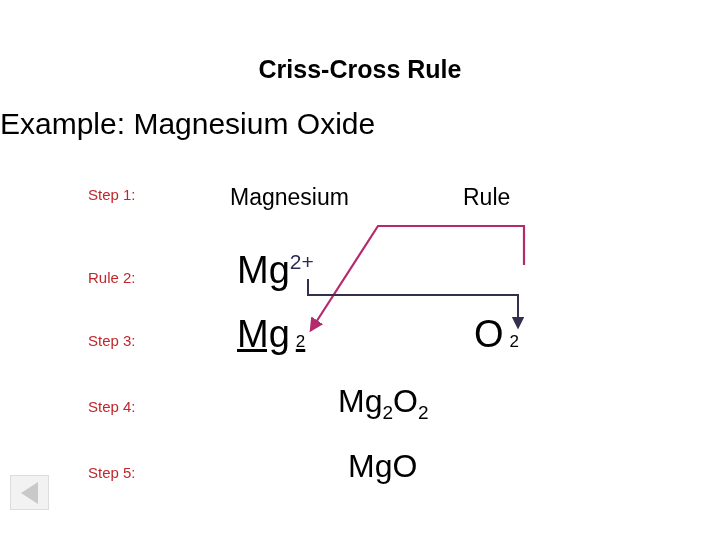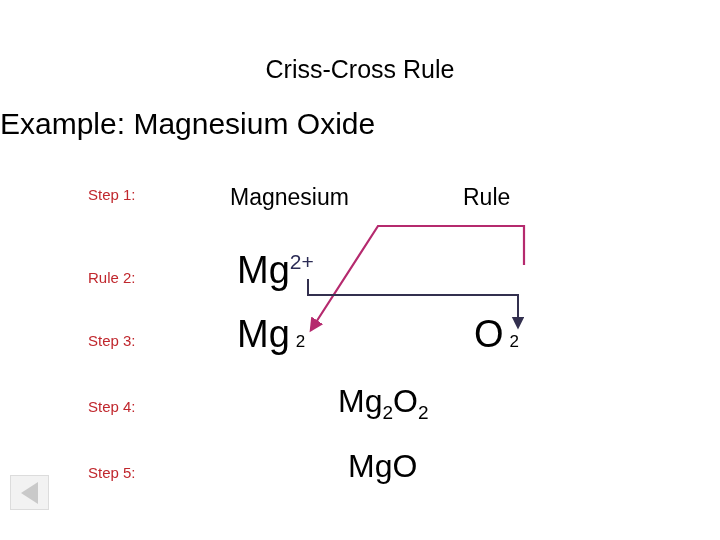--- a/index.html
+++ b/index.html
@@ -18,21 +18,21 @@
   }
 
   
   .slide-title {
     position: absolute;
     left: 0;
     top: 55px;
     width: 720px;
     text-align: center;
     font-size: 25px;
-    font-weight: normal;
+    font-weight: bold;
     letter-spacing: 0px;
     color: #000000;
   }
   .slide-subtitle {
     position: absolute;
     left: 0;
     top: 107px;
     width: 720px;
     text-align: left;
     font-size: 30px;
@@ -83,21 +83,21 @@
   .sup-anion  { color: #C41E78; }
 
   
   .crossed {
     position: absolute;
     font-size: 38px;
     line-height: 1;
     color: #000000;
     white-space: nowrap;
   }
-  #cross-mg { left: 237px; top: 315px; }
+  #cross-mg { left: 237px; top: 315px; text-decoration: underline; }
   #cross-o  { left: 474px; top: 315px; }
   .crossed .sub {
     font-size: 17px;
     vertical-align: baseline;
     padding-left: 6px;
     color: #000000;
   }
 
   
   .result {

